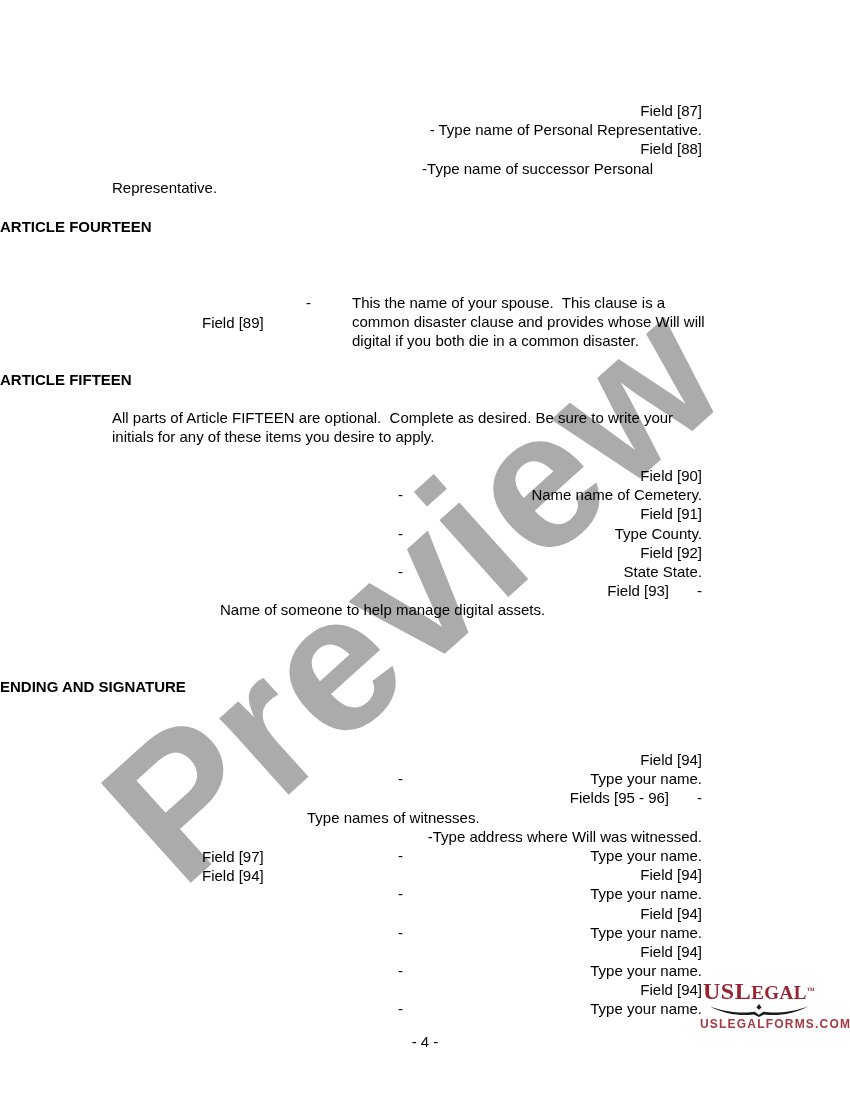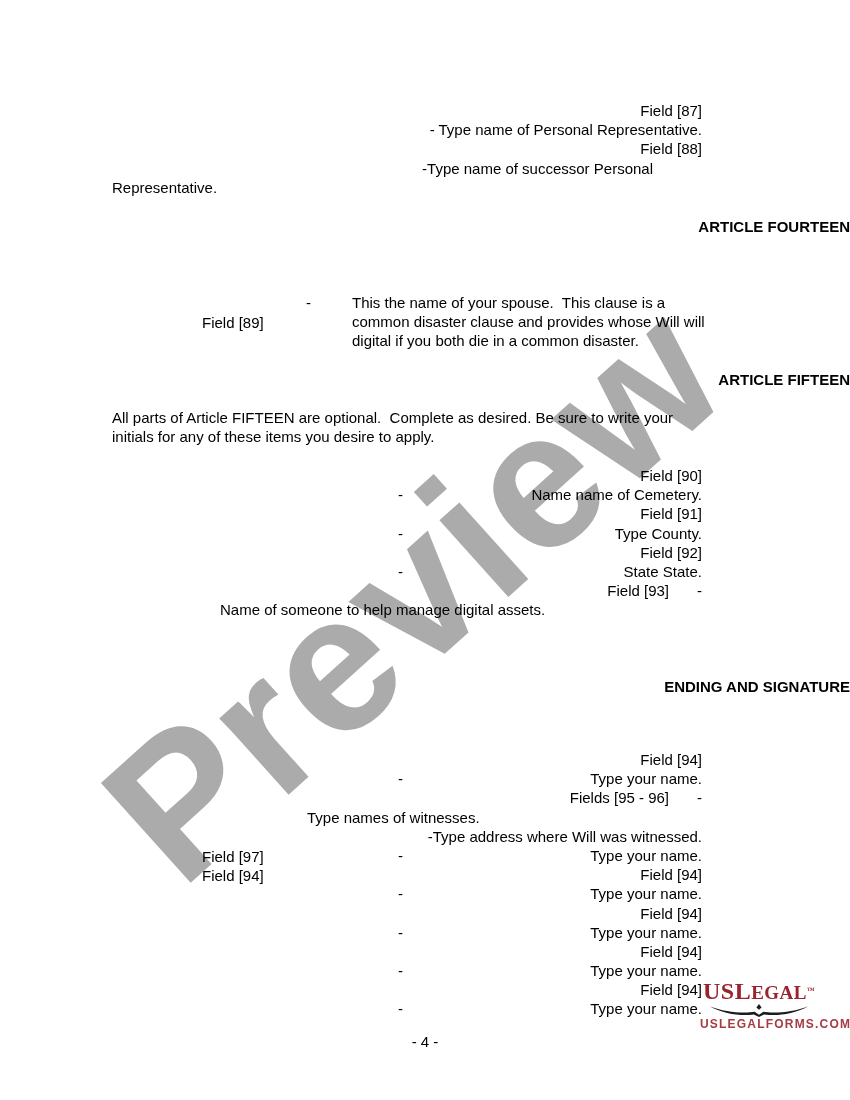--- a/index.html
+++ b/index.html
@@ -24,21 +24,21 @@
   .t-left { position:absolute; left:12px; }
   .ind33 { position:absolute; left:33px; }
   .lbl102 { position:absolute; left:102px;margin-top:20px; }
   .d206 { position:absolute; left:206px; }
   .d298 { position:absolute; left:298px; }
   .tx252 { position:absolute; left:252px; }
   .tx120 { position:absolute; left:120px; }
   .tx207 { position:absolute; left:207px; }
   .gap-dash { margin-left:28px; }
   .heading {
-    position:absolute; left:0; width:850px; text-align:right;
+    position:absolute; left:0; width:850px; text-align:left;
     font-weight:bold; height:19.2px; line-height:19.2px; white-space:pre;
   }
   .pageno {
     position:absolute; left:0; width:850px; text-align:center;
     height:19.2px; line-height:19.2px; white-space:pre;
   }
   .logo { position:absolute; left:700px; top:980px; width:118px; text-align:center; }
   .logo-word {
     font-family:"Liberation Serif", serif; color:#98242e; font-weight:bold;
     line-height:22px; white-space:nowrap;

